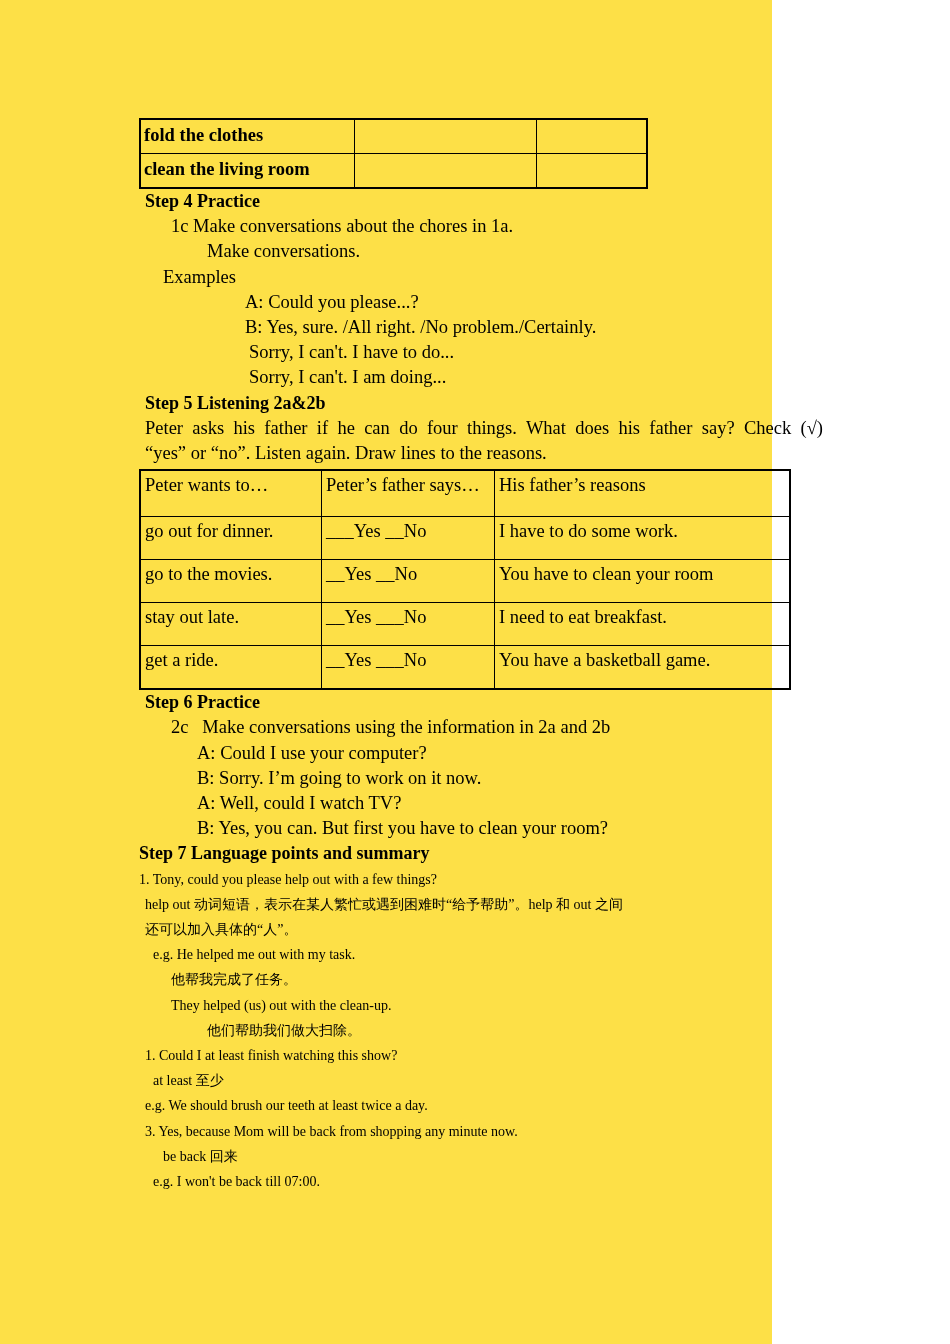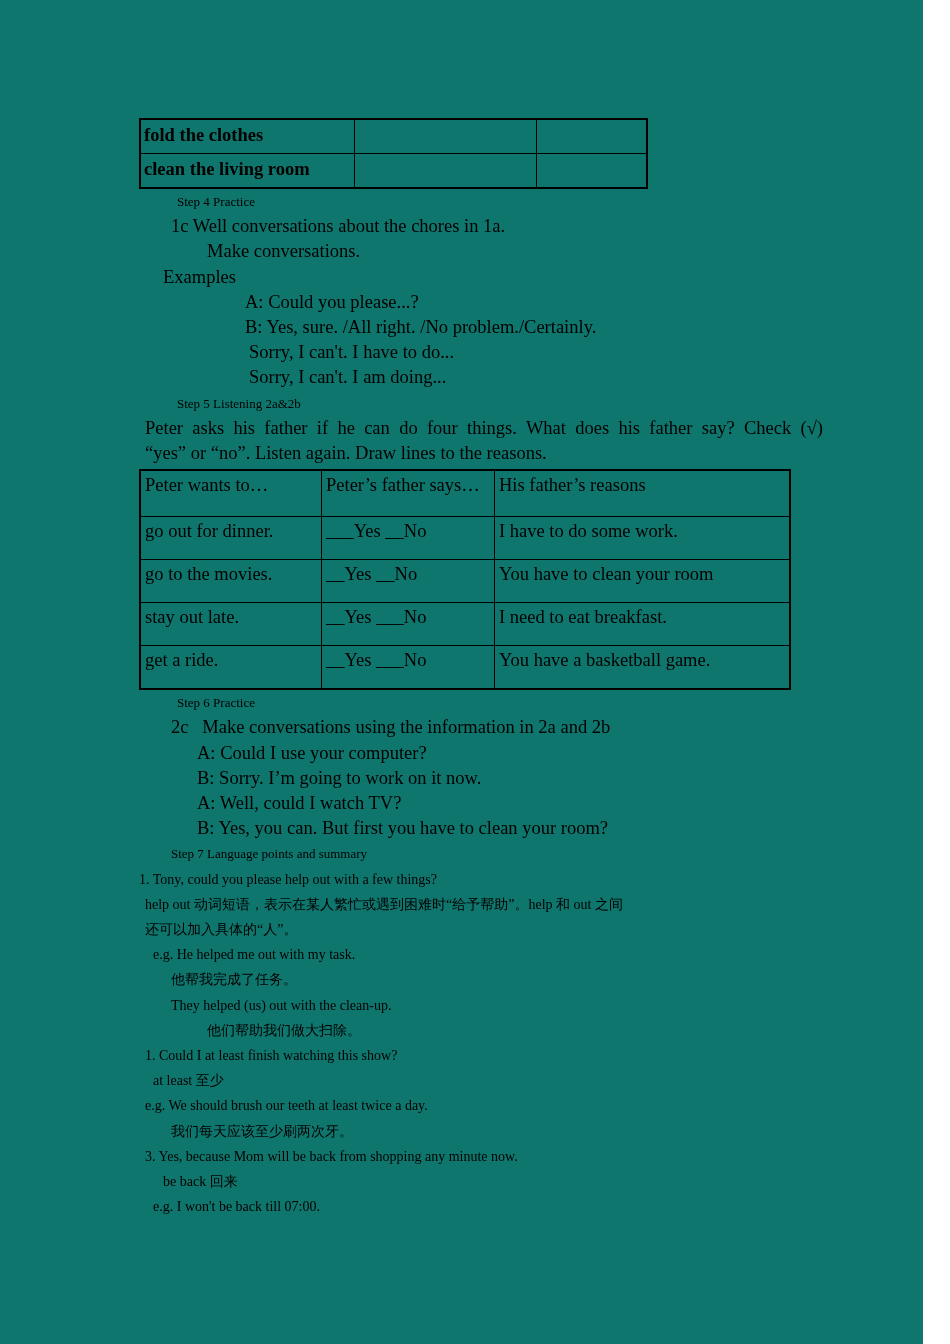--- a/index.html
+++ b/index.html
@@ -10,45 +10,44 @@
   body {
     width: 950px;
     height: 1344px;
     font-family: "Liberation Serif", "DejaVu Serif", serif;
     color: #000000;
     overflow: hidden;
   }
 
   .page {
     position: relative;
-    width: 923px;
+    width: 772px;
     height: 1344px;
-    background: #0f766e;
+    background: #fde047;
     box-sizing: border-box;
   }
 
   .content {
     position: absolute;
     left: 139px;
     top: 118px;
     width: 680px;
   }
 
   
   .line {
     font-size: 18.5px;
     line-height: 25.2px;
     white-space: pre;
   }
   .heading {
-    font-size: 13px;
-    line-height: 25.2px;
-    font-weight: normal;
+    font-size: 18px;
+    line-height: 25.2px;
+    font-weight: bold;
     white-space: pre;
-    margin-left: 32px;
   }
 
   
   .ind-0  { padding-left: 0px; }
   .ind-1  { padding-left: 6px; }
   .ind-2  { padding-left: 14px; }
   .ind-3  { padding-left: 24px; }
   .ind-4  { padding-left: 32px; }
   .ind-6  { padding-left: 58px; }
   .ind-7  { padding-left: 68px; }
@@ -126,21 +125,21 @@
         </tr>
         <tr>
           <td class="c1">clean the living room</td>
           <td class="c2"></td>
           <td class="c3"></td>
         </tr>
       </tbody>
     </table>
 
     <div class="heading ind-1">Step 4 Practice</div>
-    <div class="line ind-4">1c Well conversations about the chores in 1a.</div>
+    <div class="line ind-4">1c Make conversations about the chores in 1a.</div>
     <div class="line ind-7">Make conversations.</div>
     <div class="line ind-3">Examples</div>
     <div class="line ind-8">A: Could you please...?</div>
     <div class="line ind-8">B: Yes, sure. /All right. /No problem./Certainly.</div>
     <div class="line ind-9">Sorry, I can't. I have to do...</div>
     <div class="line ind-9">Sorry, I can't. I am doing...</div>
 
     <div class="heading ind-1">Step 5 Listening 2a&amp;2b</div>
     <div class="justified ind-1" style="text-align:justify; text-align-last:justify;">Peter asks his father if he can do four things. What does his father say? Check (√)</div>
     <div class="justified ind-1 lastline">“yes” or “no”. Listen again. Draw lines to the reasons.</div>
@@ -189,20 +188,19 @@
     <div class="mix ind-1">help out 动词短语，表示在某人繁忙或遇到困难时“给予帮助”。help 和 out 之间</div>
     <div class="mix ind-1">还可以加入具体的“人”。</div>
     <div class="mix ind-2">e.g. He helped me out with my task.</div>
     <div class="mix ind-4">他帮我完成了任务。</div>
     <div class="mix ind-4">They helped (us) out with the clean-up.</div>
     <div class="mix ind-7">他们帮助我们做大扫除。</div>
 
     <div class="mix ind-1">1. Could I at least finish watching this show?</div>
     <div class="mix ind-2">at least  至少</div>
     <div class="mix ind-1">e.g. We should brush our teeth at least twice a day.</div>
-    <div class="mix ind-4">我们每天应该至少刷两次牙。</div>
 
     <div class="mix ind-1">3. Yes, because Mom will be back from shopping any minute now.</div>
     <div class="mix ind-3">be back 回来</div>
     <div class="mix ind-2">e.g. I won't be back till 07:00.</div>
 
   </div>
 </div>
 
 </body></html>

